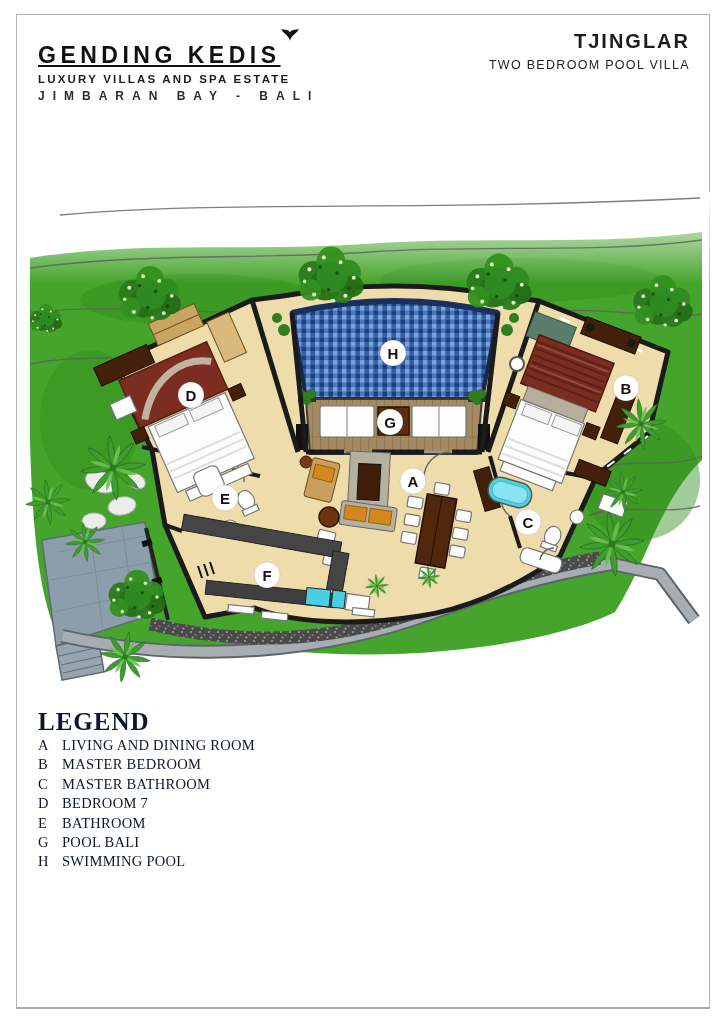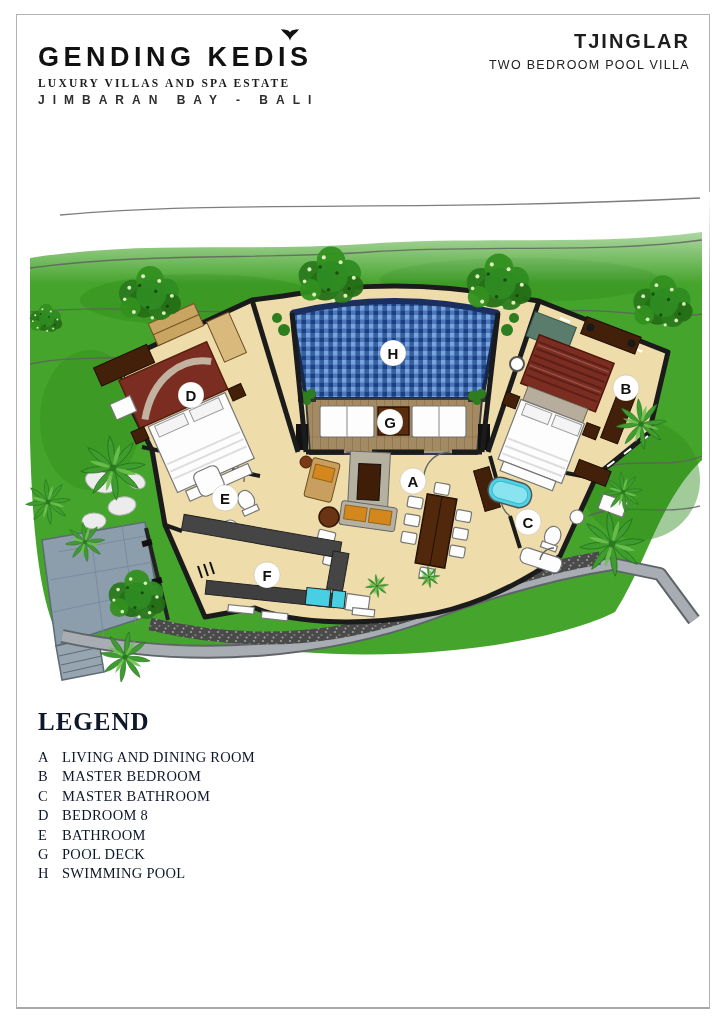--- a/index.html
+++ b/index.html
@@ -6,33 +6,33 @@
   html,body { width:724px; height:1024px; background:#fff; overflow:hidden; }
   body { position:relative; font-family:"Liberation Sans", sans-serif; }
 
   .page-border{
     position:absolute; left:16px; top:14px; width:694px; height:995px;
     border:1px solid #b3b3b3; border-bottom:2px solid #a8a8a8; pointer-events:none;
   }
 
   
   .logo{ position:absolute; left:38px; top:42px; color:#111; }
-  .logo .l1{ font-size:27px; font-weight:bold; letter-spacing:4.5px; white-space:nowrap; }
-  .logo .l2{ font-size:11.5px; font-weight:bold; letter-spacing:2.2px; margin-top:4px; white-space:nowrap; color:#1c1c1c;font-family:Liberation Serif, serif;}
+  .logo .l1{ font-size:23px; font-weight:bold; letter-spacing:4.5px; white-space:nowrap;text-decoration:underline; }
+  .logo .l2{ font-size:11.5px; font-weight:bold; letter-spacing:2.2px; margin-top:4px; white-space:nowrap; color:#1c1c1c;}
   .logo .l3{ font-size:12px; font-weight:bold; letter-spacing:8px; margin-top:4px; white-space:nowrap; color:#2e2e2e;}
   .bird{ position:absolute; left:243px; top:-15px; }
 
   .villa-title{ position:absolute; right:34px; top:30px; text-align:right; color:#1d1d1d;}
   .villa-title .t1{ font-size:20px; font-weight:bold; letter-spacing:2px; }
   .villa-title .t2{ font-size:12.5px; font-weight:normal; letter-spacing:1.3px; margin-top:5px; color:#222;}
 
   
   .legend{ position:absolute; left:38px; top:708px; font-family:"Liberation Serif", serif; color:#0f172a;}
   .legend-heading{ font-size:25px; font-weight:bold; letter-spacing:1px; }
-  .legend-items{ margin-top:12px; }
+  .legend-items{ }
   .legend-row{ font-size:14.5px; line-height:19.4px; letter-spacing:0.3px; white-space:nowrap;}
   .legend-key{ display:inline-block; width:24px; }
 
   
   svg.plan{ position:absolute; left:0; top:0; }
 
   .grass{ fill:var(--c-grass); }
   .grass-dark{ fill:var(--c-grass_dark); }
   .floor{ fill:var(--c-floor); stroke:var(--c-wall); stroke-width:5; stroke-linejoin:round; }
   .wall{ stroke:var(--c-wall); fill:none; stroke-linecap:butt; }
@@ -434,18 +434,18 @@
   <div class="t1">TJINGLAR</div>
   <div class="t2">TWO BEDROOM POOL VILLA</div>
 </div>
 
 <div class="legend">
   <div class="legend-heading">LEGEND</div>
   <div class="legend-items" id="legend-items">
       <div class="legend-row"><span class="legend-key">A</span><span>LIVING AND DINING ROOM</span></div>
       <div class="legend-row"><span class="legend-key">B</span><span>MASTER BEDROOM</span></div>
       <div class="legend-row"><span class="legend-key">C</span><span>MASTER BATHROOM</span></div>
-      <div class="legend-row"><span class="legend-key">D</span><span>BEDROOM 8</span></div>
+      <div class="legend-row"><span class="legend-key">D</span><span>BEDROOM 7</span></div>
       <div class="legend-row"><span class="legend-key">E</span><span>BATHROOM</span></div>
-      <div class="legend-row"><span class="legend-key">G</span><span>POOL DECK</span></div>
+      <div class="legend-row"><span class="legend-key">G</span><span>POOL BALI</span></div>
       <div class="legend-row"><span class="legend-key">H</span><span>SWIMMING POOL</span></div>
     </div>
 </div>
 
 </body></html>

